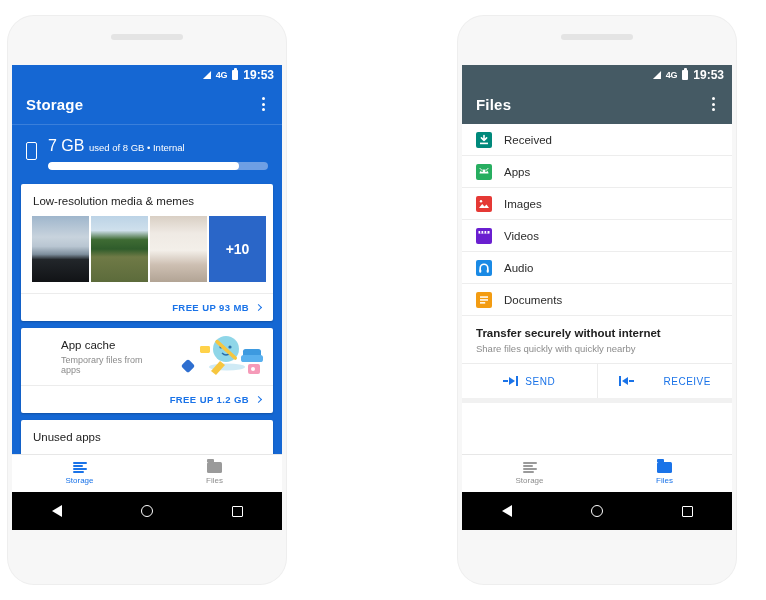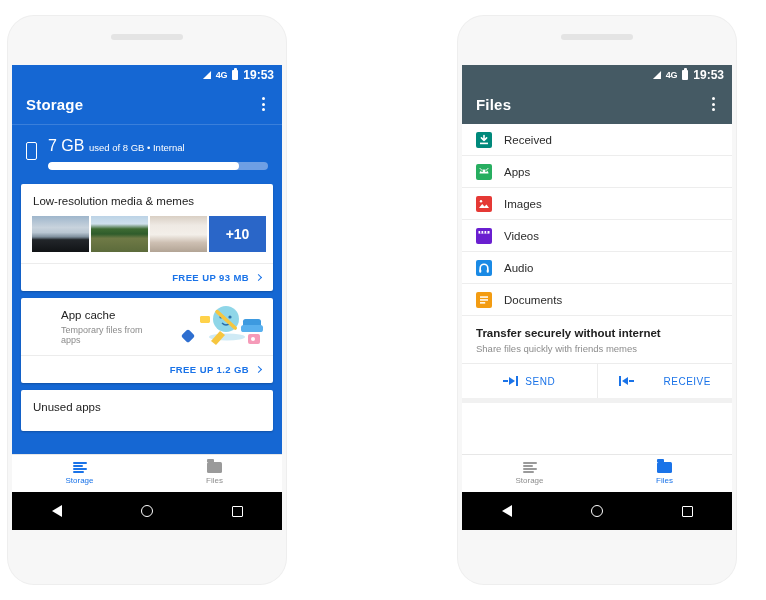--- a/index.html
+++ b/index.html
@@ -82,21 +82,21 @@
 
   .cards { padding: 0 9px; border-radius: 30px; }
   .card {
     background: #fff; border-radius: 2px; margin-bottom: 7px;
     box-shadow: 0 1px 2px rgba(0,0,0,.22);
     overflow: hidden;
   }
   .card-title { font-size: 11.5px; color: #222; padding: 11px 12px 9px 12px; }
   .card-sub { font-size: 9px; color: #8b8b8b; padding: 0 12px 10px 12px; margin-top: -5px; }
   .thumbs { display: flex; gap: 2px; padding: 0 11px 11px 11px; }
-  .thumb { width: 57px; height: 36px; flex: none; position: relative; overflow: hidden; }
+  .thumb { width: 57px; height: 66px; flex: none; position: relative; overflow: hidden; }
   .t1 { background:
      linear-gradient(#9fb6cc 0%, #c8d3dd 32%, #b9c6d2 46%, #7e8f9d 58%, #22262a 66%, #111316 100%); }
   .t2 { background:
      linear-gradient(#bcd3e6 0%, #cfe0ec 22%, #3e6b33 36%, #2f5c2b 50%, #6f7a46 62%, #5c6b3b 100%); }
   .t3 { background:
      linear-gradient(#d9cfc4 0%, #efeae4 26%, #f3efe9 52%, #cdbfb2 74%, #b2a495 100%); }
   .t4 { background: #2a66c8; display: flex; align-items: center; justify-content: center;
         color: #fff; font-size: 14px; font-weight: bold; }
   .card-action {
     border-top: 1px solid #ececec; padding: 8px 12px;
@@ -373,21 +373,21 @@
                   <rect x="4" y="7.2" width="8" height="1.5" fill="#fff"></rect>
                   <rect x="4" y="10.1" width="5.2" height="1.5" fill="#fff"></rect>
                 </svg>
             </span>
             <span class="flabel">Documents</span>
           </div>
         </div>
 
         <div class="transfer">
           <div class="tr-title">Transfer securely without internet</div>
-          <div class="tr-sub">Share files quickly with friends memes</div>
+          <div class="tr-sub">Share files quickly with quickly nearby</div>
         </div>
         <div class="tr-actions">
           <div class="tr-btn">
             <span class="arrow-send">
               <span class="ar-stem"></span>
                 <span class="ar-tri-r"></span>
                 <span class="ar-bar"></span>
             </span>
             <span>SEND</span>
           </div>

